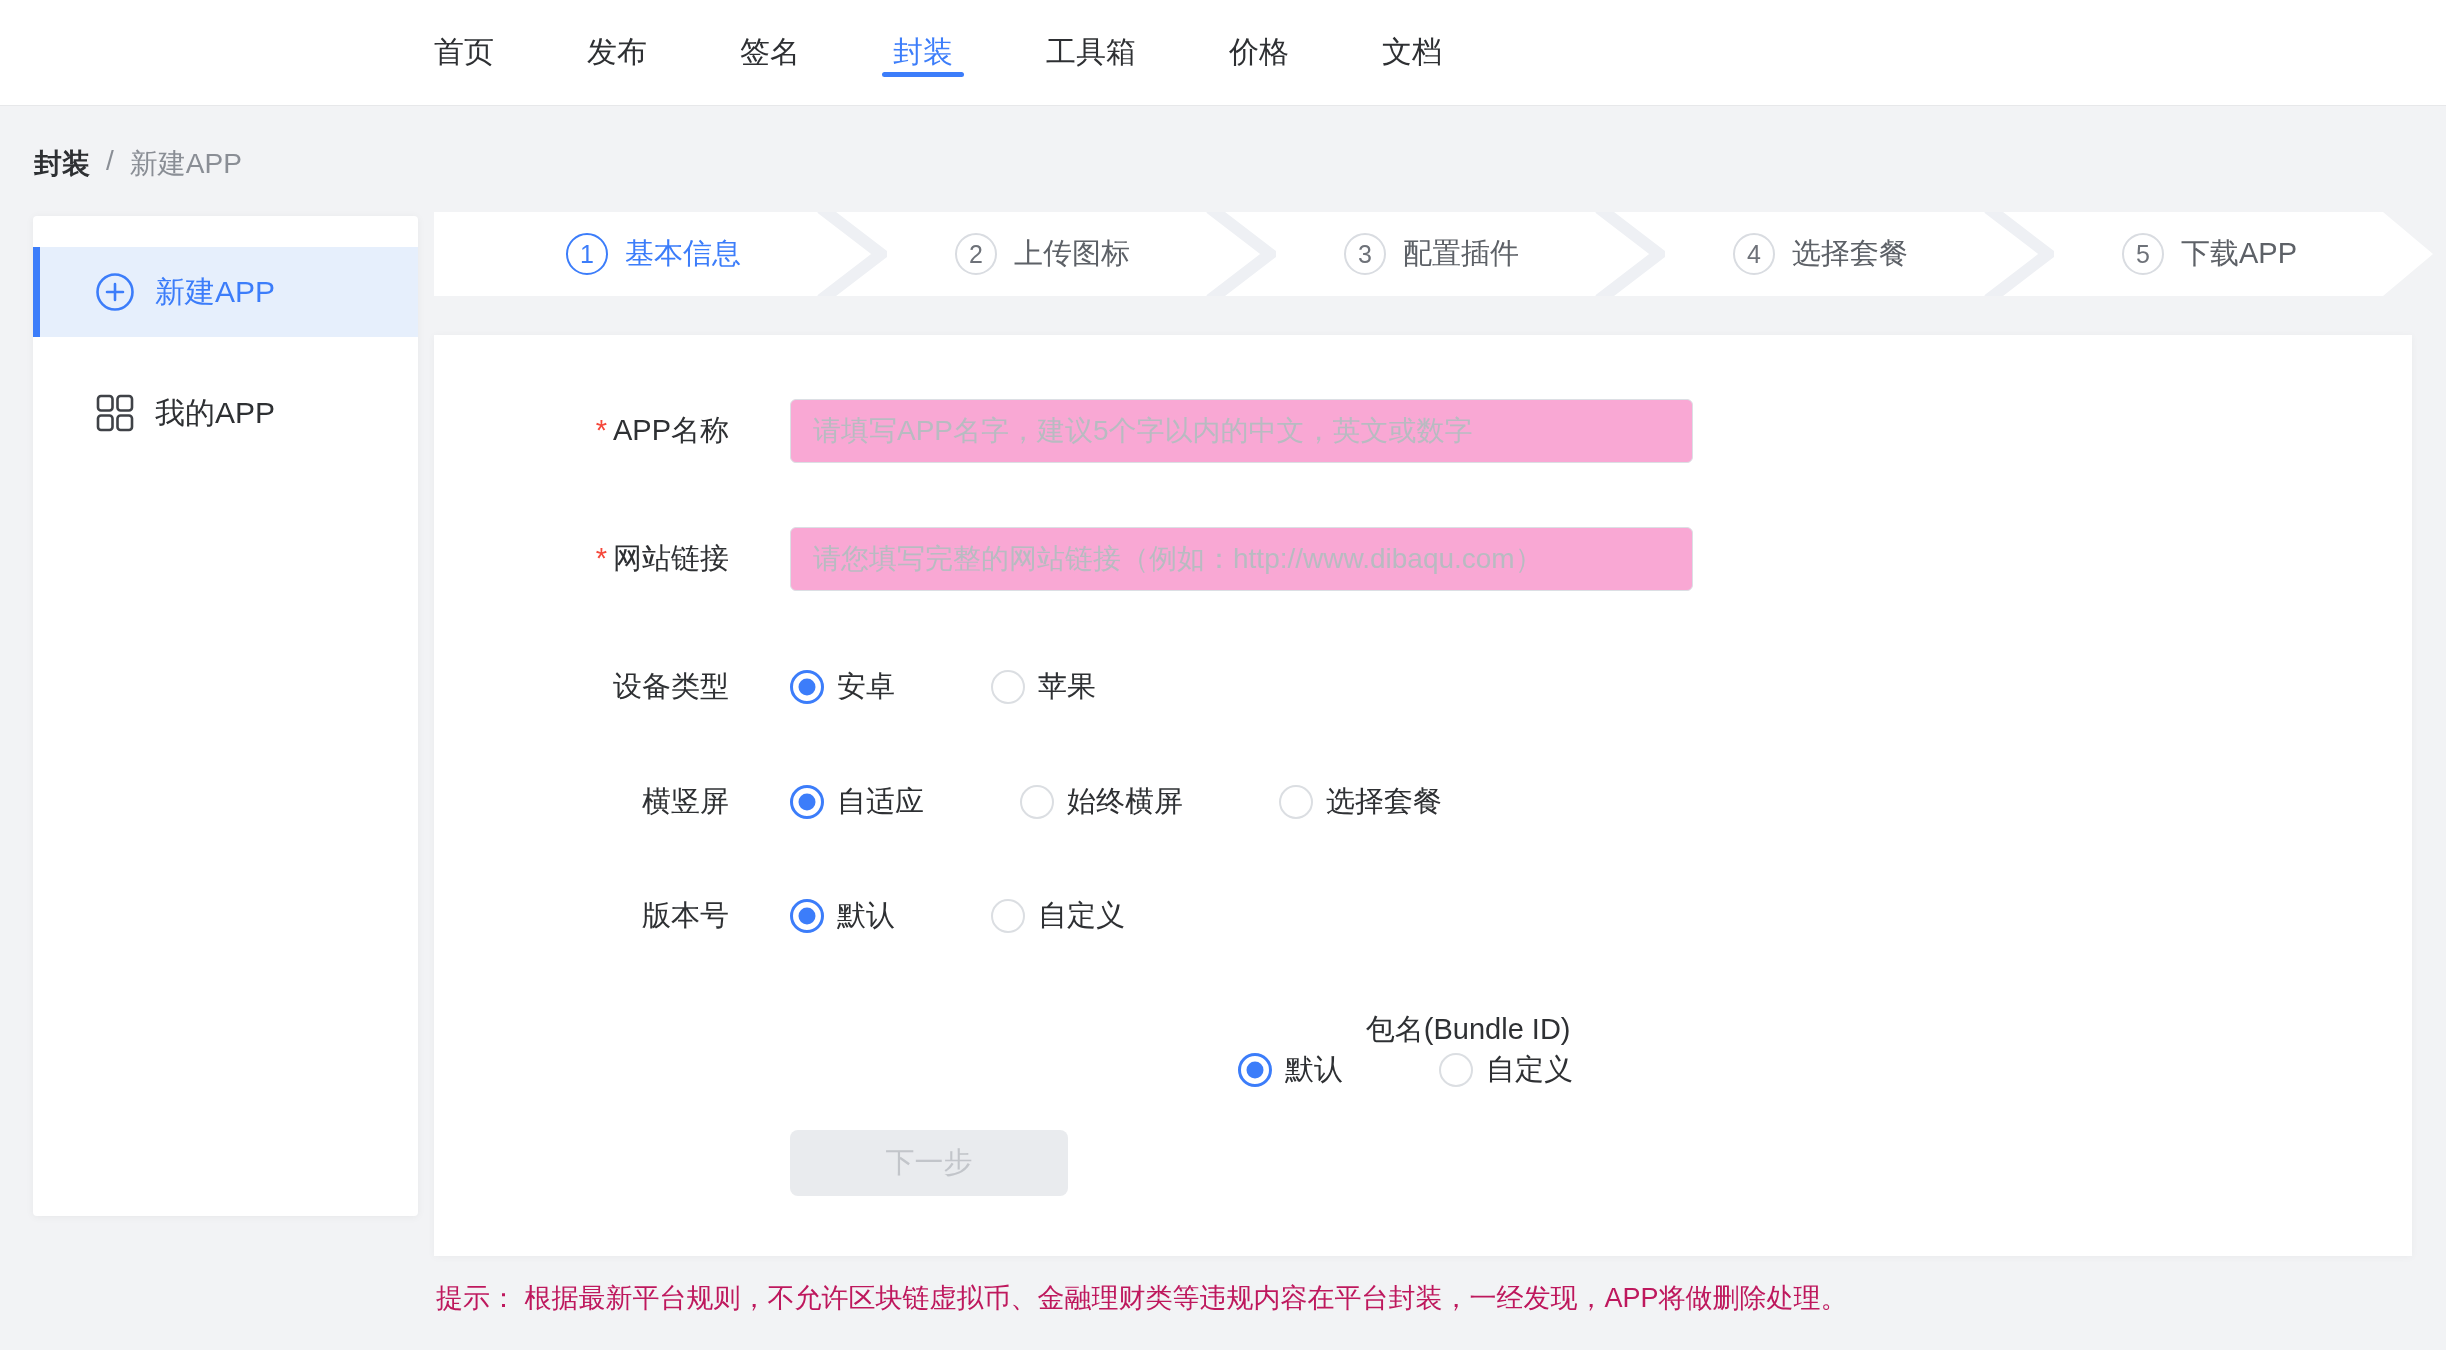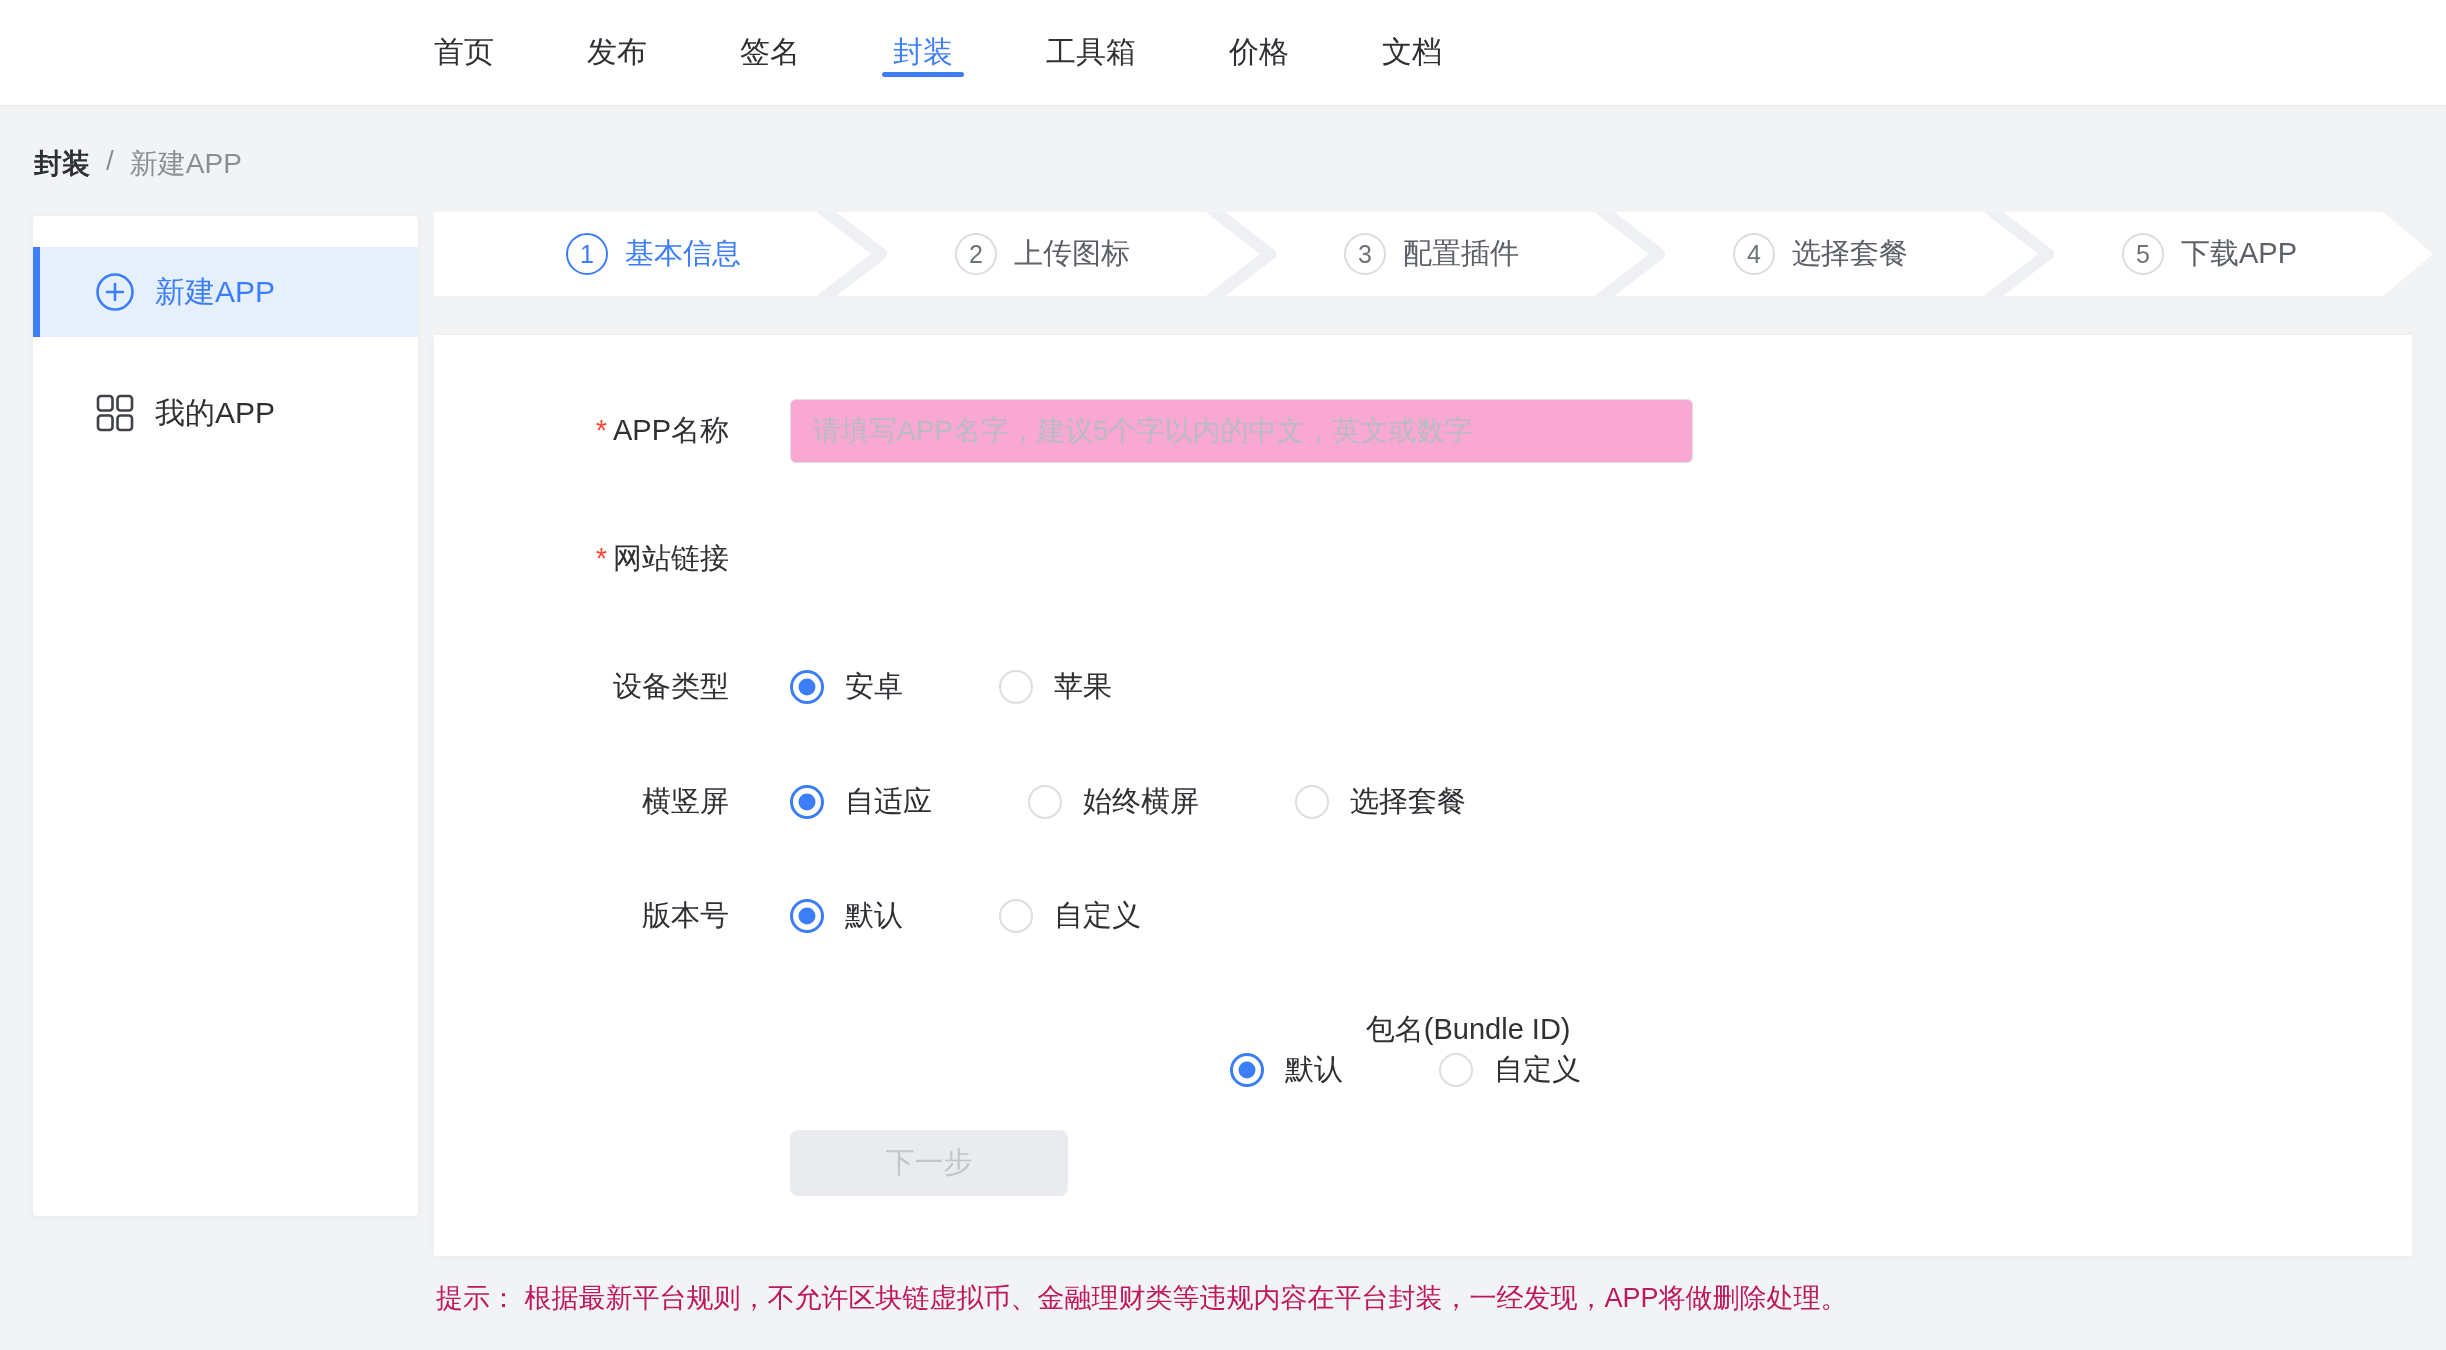--- a/index.html
+++ b/index.html
@@ -50,21 +50,21 @@
                background:#ffffff; border-radius:0; box-shadow:0 1px 8px rgba(0,0,0,0.04); }
   .form-row { position:absolute; left:0; right:0; display:flex; align-items:center; }
   .form-label { width:295px; text-align:right; font-size:29px; color:#2e3033; white-space:nowrap; }
   .req-star { color:#f5483b; margin-right:6px; font-size:29px; }
   .form-control { margin-left:61px; display:flex; align-items:center; }
   .text-input { width:903px; height:64px; border:1px solid #dcdfe4; border-radius:6px;
                 padding:0 22px; font-size:28px; color:#2e3033; outline:none;
                 font-family:"Liberation Sans", sans-serif; background:#f9a8d4; }
   .text-input::placeholder { color:#b8bbc1; }
 
-  .radio-item { display:flex; align-items:center; gap:21px; margin-right:96px; cursor:pointer; }
+  .radio-item { display:flex; align-items:center; gap:13px; margin-right:96px; cursor:pointer; }
   .radio-circle { width:34px; height:34px; border-radius:50%; border:2px solid #dbdee2;
                   background:#fff; position:relative; flex:0 0 auto; }
   .radio-item.selected .radio-circle { border:3px solid #3c7dfa; }
   .radio-item.selected .radio-circle::after { content:""; position:absolute; left:50%; top:50%;
                   transform:translate(-50%,-50%); width:17px; height:17px; border-radius:50%;
                   background:#3c7dfa; }
   .radio-label { font-size:29px; color:#2e3033; white-space:nowrap; }
 
   .next-btn { position:absolute; left:356px; top:795px; width:278px; height:66px;
               border:none; border-radius:8px; background:#e9ebee; color:#c2c5ca;
@@ -157,20 +157,23 @@
 <div class="main-card">
   <div id="form-rows">
       <div class="form-row" style="top: 64px; height: 64px;">
         <div class="form-label"><span class="req-star">*</span><span>APP名称</span></div>
         <div class="form-control">
           <input class="text-input" placeholder="请填写APP名字，建议5个字以内的中文，英文或数字" style="">
         </div>
       </div>
       <div class="form-row" style="top: 192px; height: 64px;">
         <div class="form-label"><span class="req-star">*</span><span>网站链接</span></div>
+        <div class="form-control">
+          <input class="text-input" placeholder="请您填写完整的网站链接（例如：http://www.dibaqu.com）" style="">
+        </div>
       </div>
       <div class="form-row" style="top: 332px; height: 40px;">
         <div class="form-label"><span>设备类型</span></div>
         <div class="form-control">
           <div class="radio-item selected">
             <span class="radio-circle"></span>
             <span class="radio-label">安卓</span>
           </div>
           <div class="radio-item">
             <span class="radio-circle"></span>

